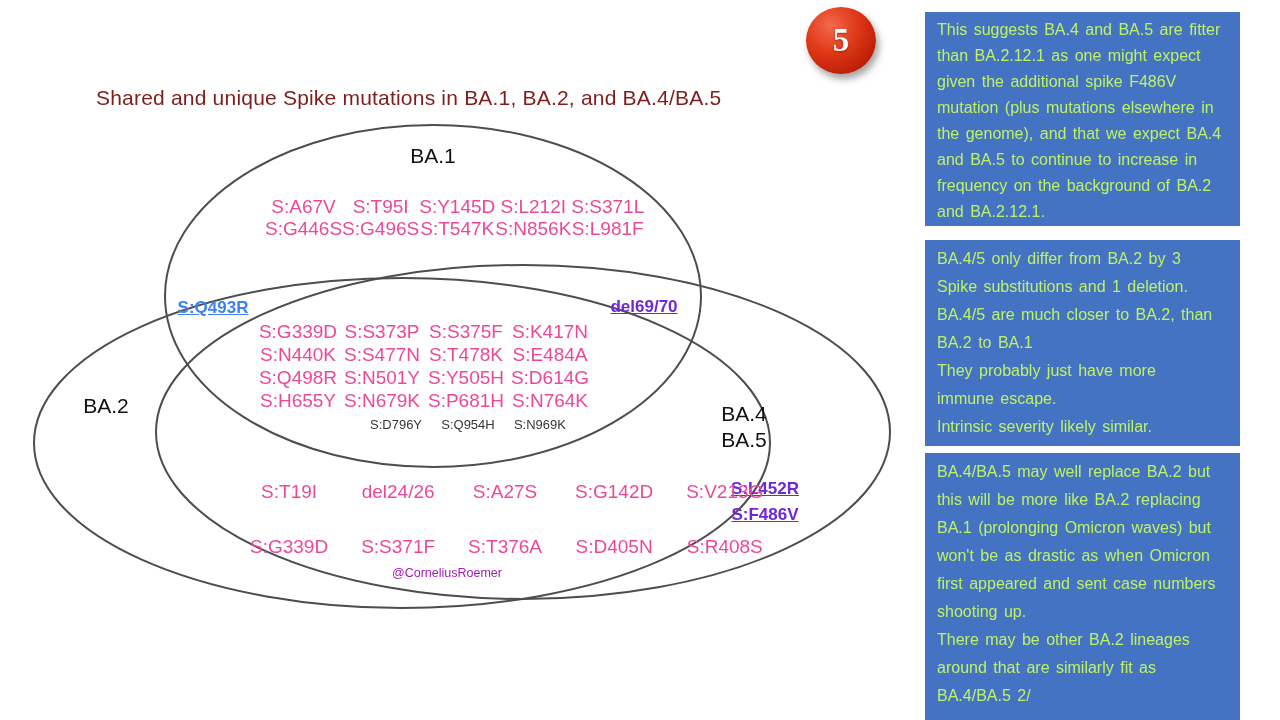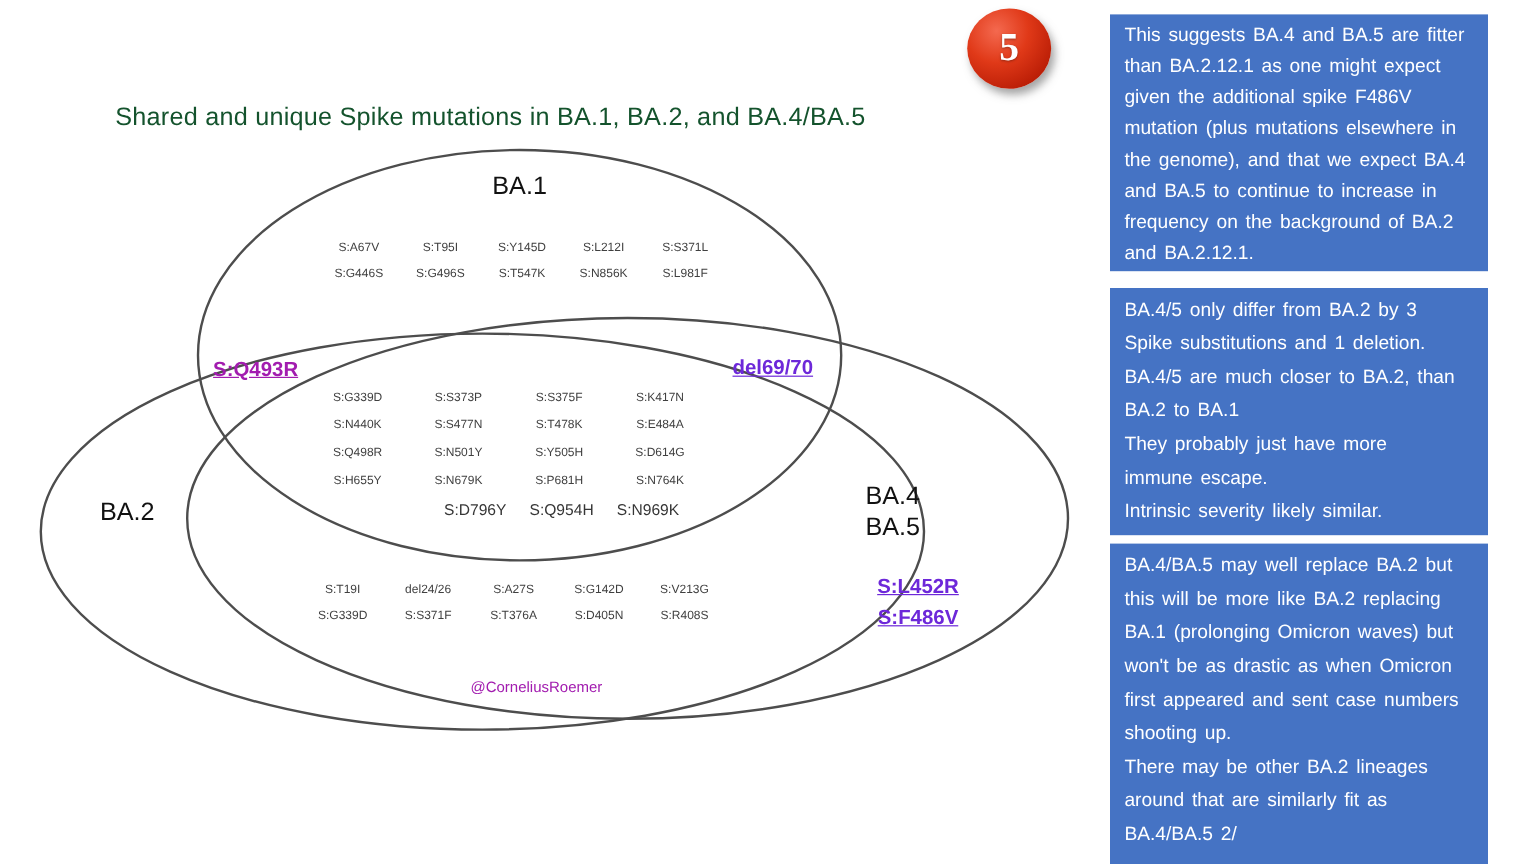--- a/index.html
+++ b/index.html
@@ -19,56 +19,56 @@
     display:flex;align-items:center;justify-content:center;
   }
   .badge-num{
     color:#ffffff;font-size:33px;font-weight:bold;
     font-family:"Liberation Serif", serif;
     text-shadow:0 1px 2px rgba(0,0,0,0.35);
   }
   
   .title{
     position:absolute;left:96px;top:86px;
-    font-size:21px;color:#14532d;letter-spacing:0.2px;
+    font-size:21px;color:#7f1d1d;letter-spacing:0.2px;
     white-space:nowrap;
   }
   
   .venn-svg{position:absolute;left:0;top:0;}
   .venn-svg ellipse{fill:none;stroke:#4d4d4d;stroke-width:2;}
   
   .vlabel{position:absolute;transform:translate(-50%,-50%);text-align:center;color:#111;}
   .big{font-size:21px;font-weight:normal;white-space:pre-line;line-height:26px;}
   .ba1-label{left:433px;top:156px;}
-  .ba2-label{left:106px;top:427px;}
+  .ba2-label{left:106px;top:406px;}
   .ba45-label{left:744px;top:403px;margin-top:24px;}
   .hl{font-size:17px;font-weight:bold;text-decoration:underline;white-space:pre-line;line-height:26px;}
-  .hl-red{color:#a21caf;}
+  .hl-red{color:#3b82f6;}
   .hl-blue{color:#6d28d9;}
   .q493r{left:213px;top:308px;}
   .del6970{left:644px;top:307px;}
   .ba45-unique{left:765px;top:502px;}
   .ba45-unique span{display:block;}
   .attribution{
     position:absolute;left:447px;top:573px;transform:translate(-50%,-50%);
     font-size:12.5px;color:#a21caf;white-space:nowrap;
   }
   
-  .mut-grid{position:absolute;display:grid;color:#404040;font-size:10px;}
+  .mut-grid{position:absolute;display:grid;color:#ec4899;font-size:19px;}
   .mut-grid span{text-align:center;white-space:nowrap;}
   .ba1-grid{left:265px;top:196px;width:340px;grid-template-columns:repeat(5,1fr);line-height:22px;}
   .core-grid{left:256px;top:320px;width:336px;grid-template-columns:repeat(4,1fr);line-height:23px;}
   .core-last{position:absolute;left:330px;top:413px;width:196px;display:flex;justify-content:space-between;
              color:#363636;font-size:13px;line-height:23px;margin-left:40px;}
   .core-last span{white-space:nowrap;}
-  .ba2ba45-grid{left:250px;top:481px;width:356px;grid-template-columns:repeat(5,1fr);line-height:22px;}
+  .ba2ba45-grid{left:250px;top:481px;width:356px;grid-template-columns:repeat(5,1fr);line-height:22px;gap:33px;}
   
   .note{
     position:absolute;left:925px;width:315px;
-    background:#4573c4;color:#ffffff;
+    background:#4573c4;color:#bef264;
     box-sizing:border-box;padding:5px 12px;
     font-size:16px;word-spacing:2px;
     overflow:hidden;
   }
   .note-text{white-space:pre-line;}
   .note-1{top:12px;height:214px;}
   .note-1 .note-text{line-height:26px;}
   .note-2{top:240px;height:206px;}
   .note-2 .note-text{line-height:28px;}
   .note-3{top:453px;height:310px;}

